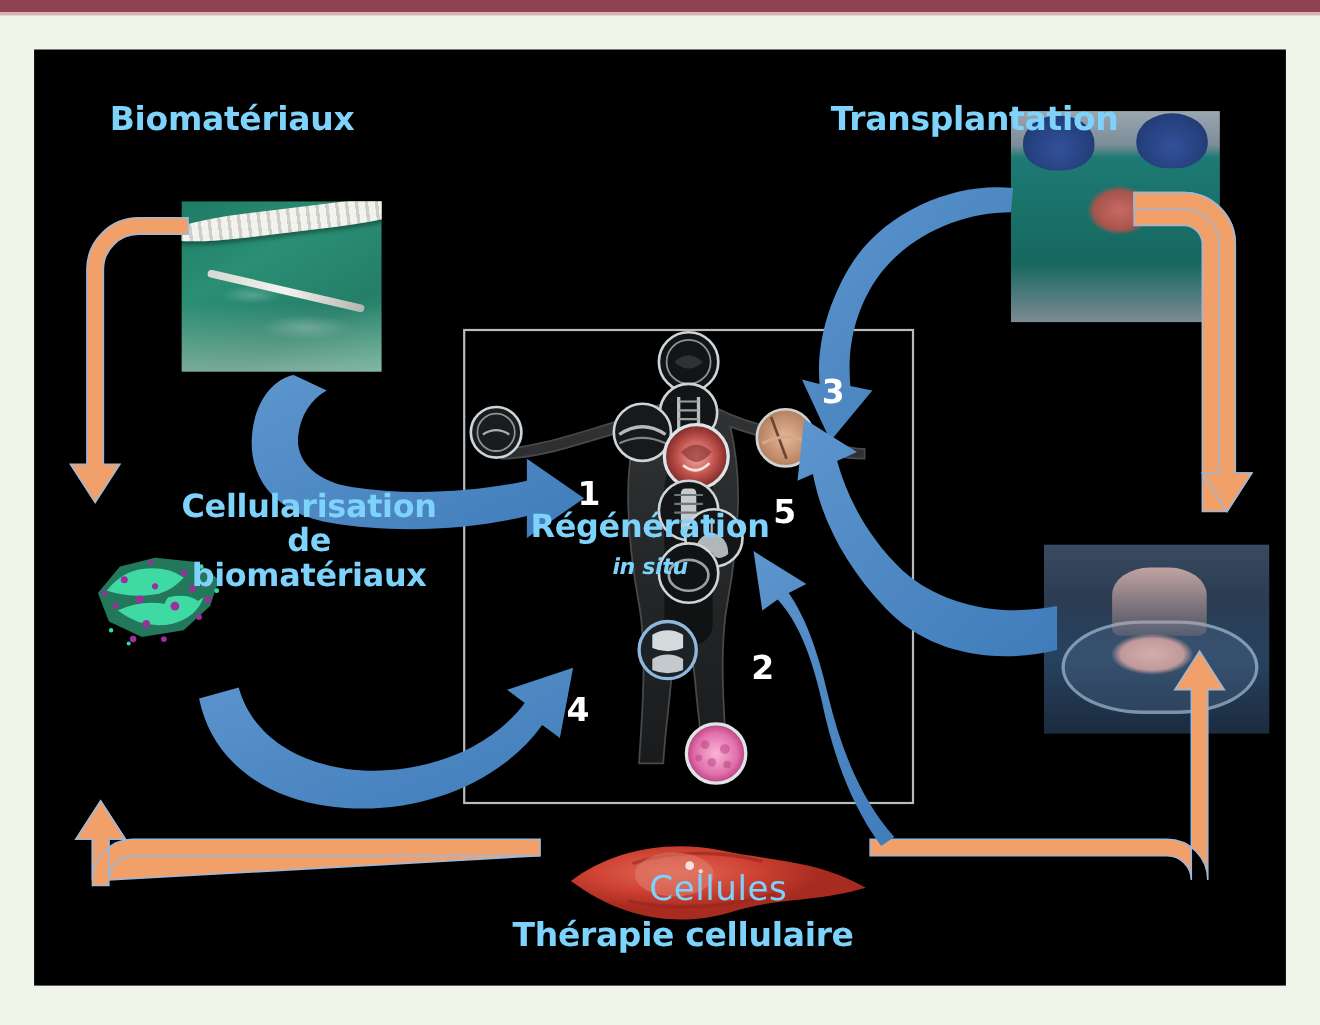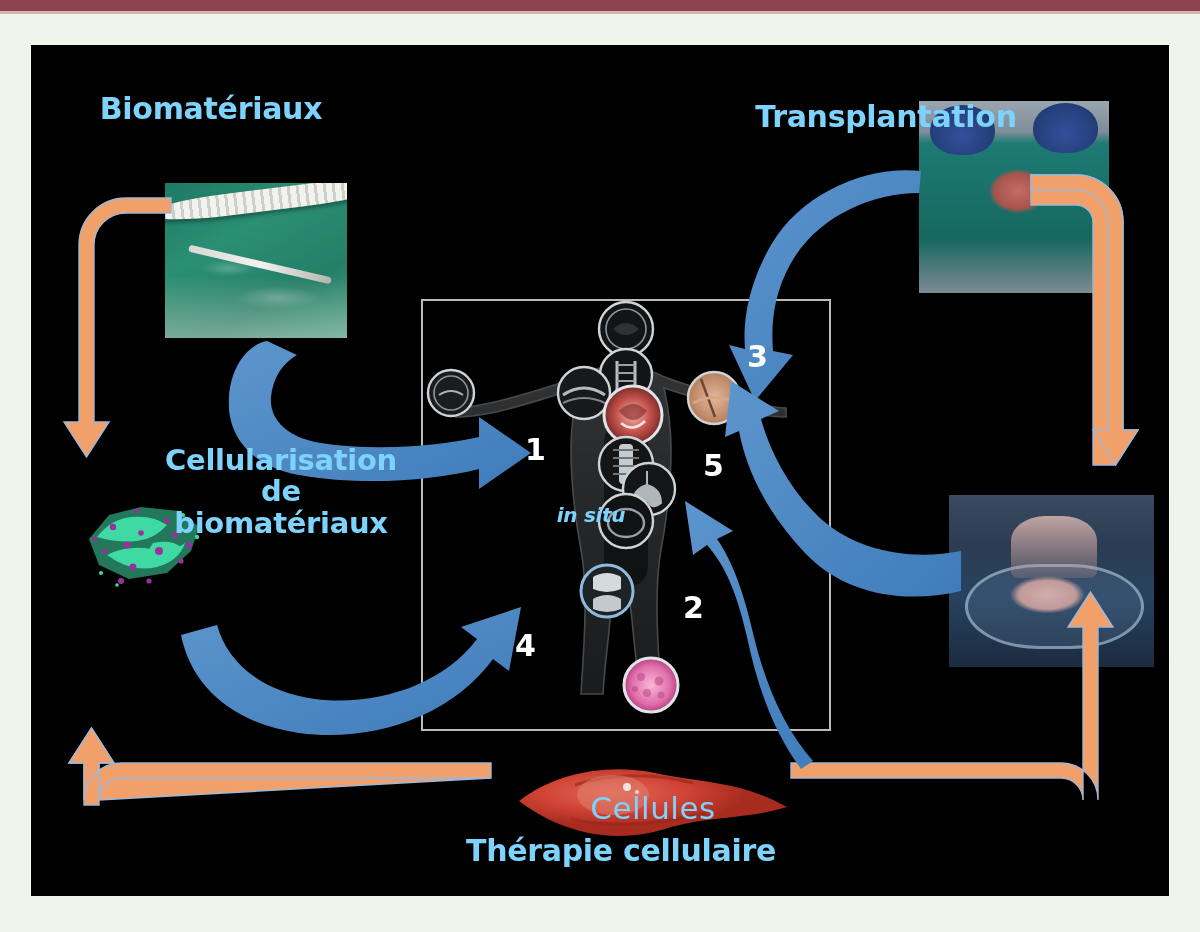--- a/index.html
+++ b/index.html
@@ -20,21 +20,21 @@
   }
 
   
   .lbl {
     position: absolute; color: #7dd3fc; font-weight: bold;
     font-family: "DejaVu Sans", sans-serif;
     letter-spacing: -0.3px; line-height: 1.08; text-align: center;
     z-index: 40; white-space: pre-line;
   }
   #label-biomateriaux { left: 45px; top: 48px; width: 270px; font-size: 30px; }
-  #label-transplantation { left: 705px; top: 56px; width: 300px; font-size: 30px; }
+  #label-transplantation { left: 705px; top: 48px; width: 300px; font-size: 30px; }
   #label-cellularisation { left: 110px; top: 400px; width: 280px; font-size: 29px; }
   #label-construction { left: 790px; top: 215px; width: 320px; font-size: 28px; }
   #label-therapie { left: 380px; top: 790px; width: 420px; font-size: 30px; }
 
   #label-regeneration {
     left: 430px; top: 418px; width: 260px; font-size: 29px; z-index: 41;
   }
   #label-insitu {
     left: 430px; top: 460px; width: 260px; font-size: 20px; font-style: italic; z-index: 41;
   }
@@ -344,17 +344,18 @@
       <circle cx="112" cy="20" r="4" fill="#ffffff" opacity=".8"></circle>
       <circle cx="122" cy="25" r="2" fill="#ffffff" opacity=".7"></circle>
     </svg>
     <div id="cell-label">Cellules</div>
 
     <div class="lbl" id="label-biomateriaux">Biomatériaux</div>
     <div class="lbl" id="label-transplantation">Transplantation</div>
     <div class="lbl" id="label-cellularisation">Cellularisation
 de
 biomatériaux</div>
+    <div class="lbl" id="label-regeneration">Régénération</div>
     <div class="lbl" id="label-insitu">in situ</div>
     <div class="lbl" id="label-therapie">Thérapie cellulaire</div>
 
   </div>
 </div>
 
 </body></html>

